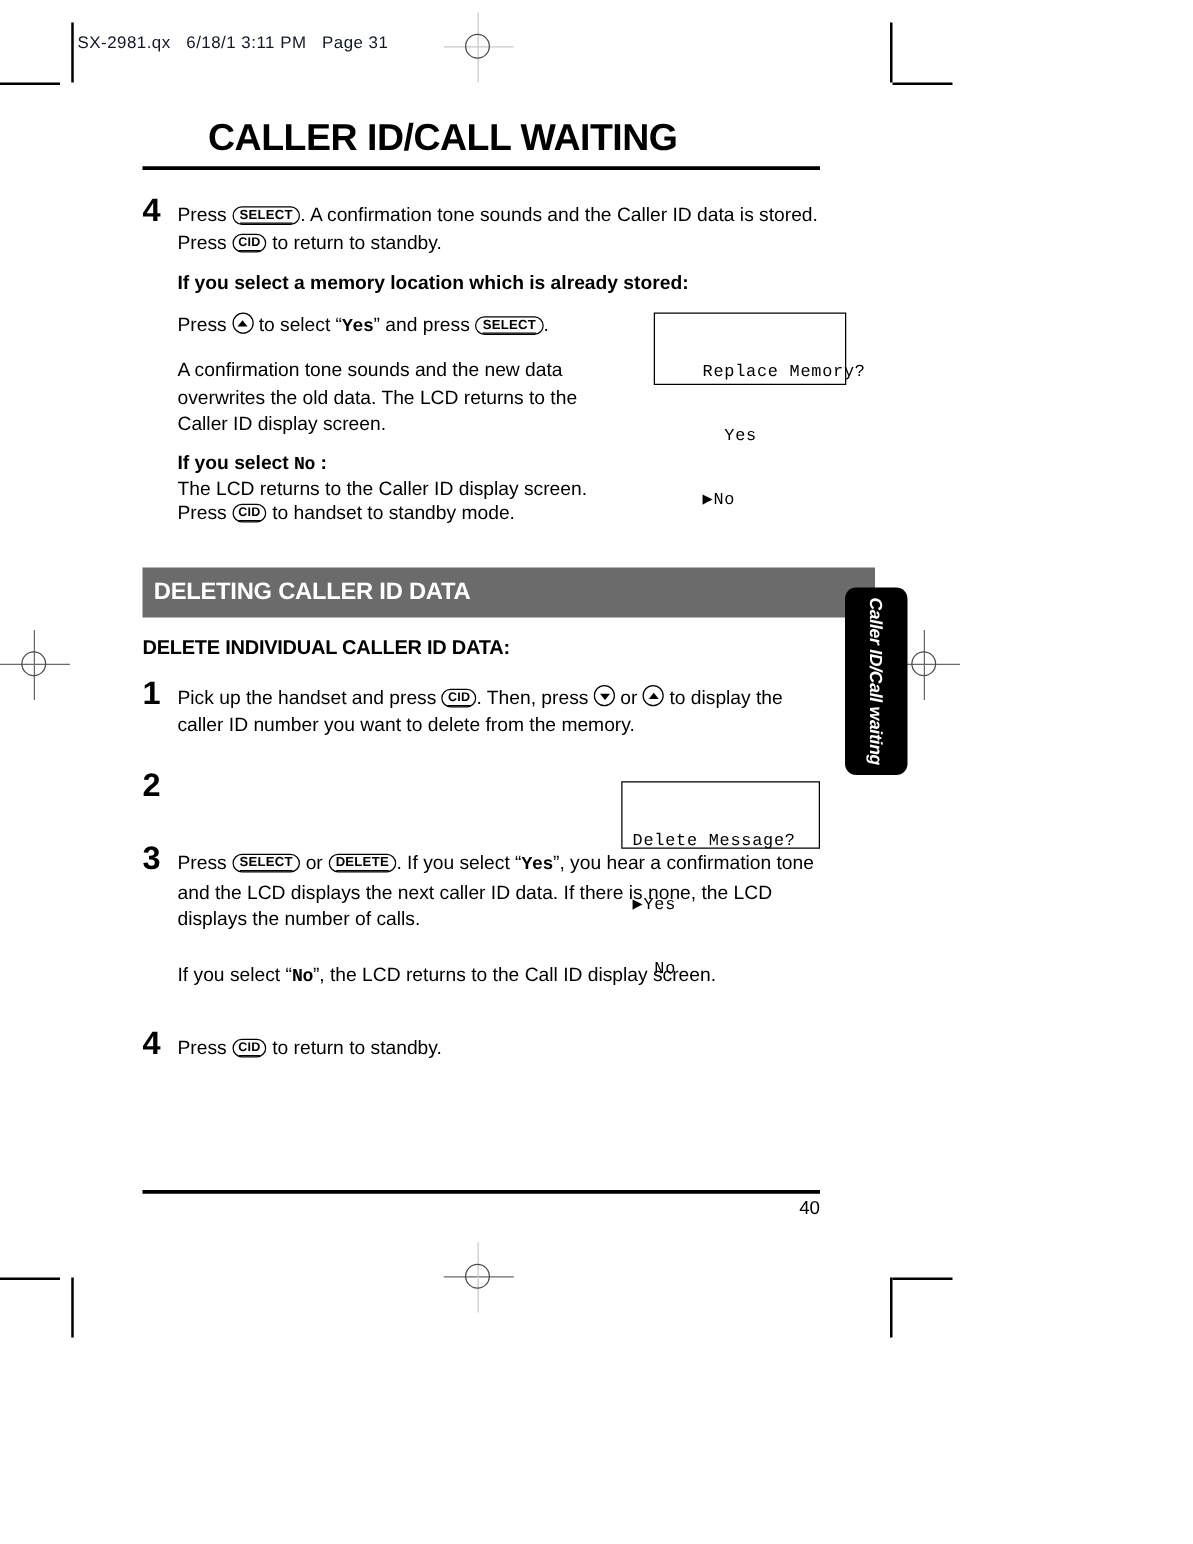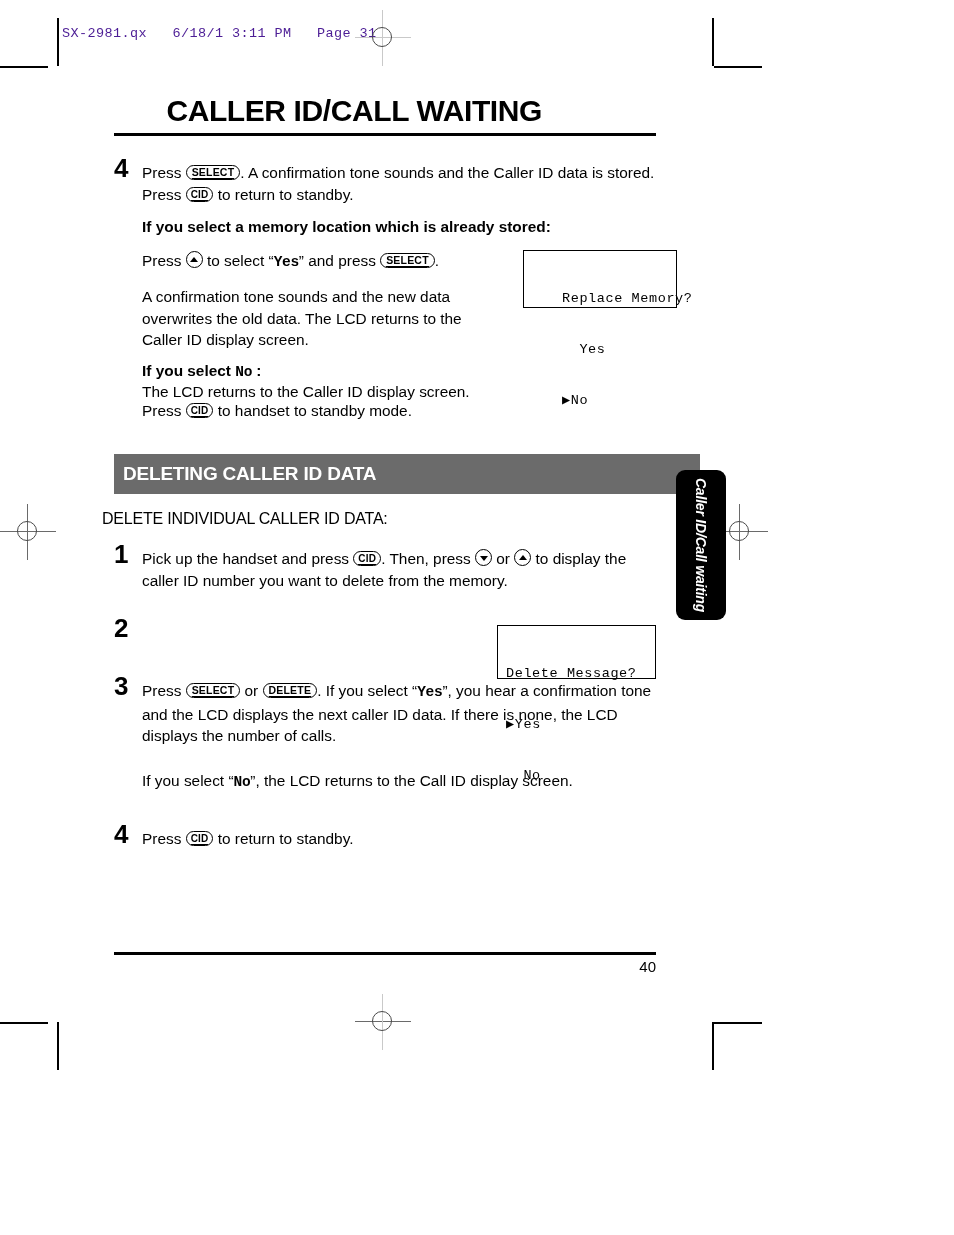--- a/index.html
+++ b/index.html
@@ -14,25 +14,25 @@
     font-family: "Liberation Sans", sans-serif;
     color: #000000;
     overflow: hidden;
   }
 
   
   .print-header {
     position: absolute;
     left: 62px;
     top: 26px;
-    font-family: Liberation Mono, monospace;
+    font-family: Liberation Sans, sans-serif;
     font-size: 13.5px;
     letter-spacing: 0.4px;
     white-space: pre;
-    color: #4c1d95;
+    color: #0f172a;
   }
   .crop {
     position: absolute;
     background: #000;
   }
   .crop.h { height: 2px; width: 48px; }
   .crop.v { width: 2px; height: 48px; }
 
   .regmark {
     position: absolute;
@@ -194,24 +194,24 @@
     left: 9px;
     top: 9px;
     color: #ffffff;
     font-size: 19px;
     font-weight: bold;
     letter-spacing: -0.2px;
   }
 
   .subhead {
     position: absolute;
-    left: 102px;
+    left: 114px;
     top: 510px;
     font-size: 16px;
-    font-weight: normal;
+    font-weight: bold;
     letter-spacing: -0.2px;
   }
 
   
   .side-tab {
     position: absolute;
     left: 676px;
     top: 470px;
     width: 50px;
     height: 150px;

